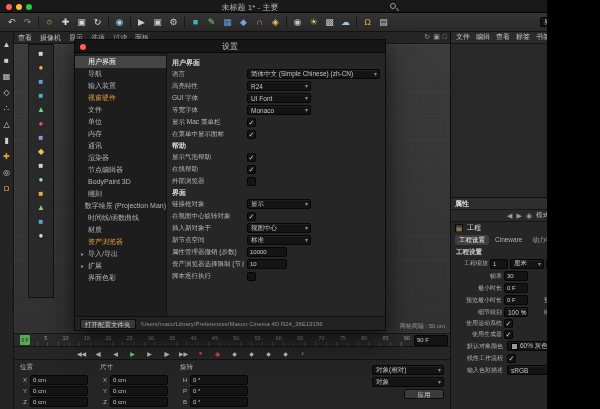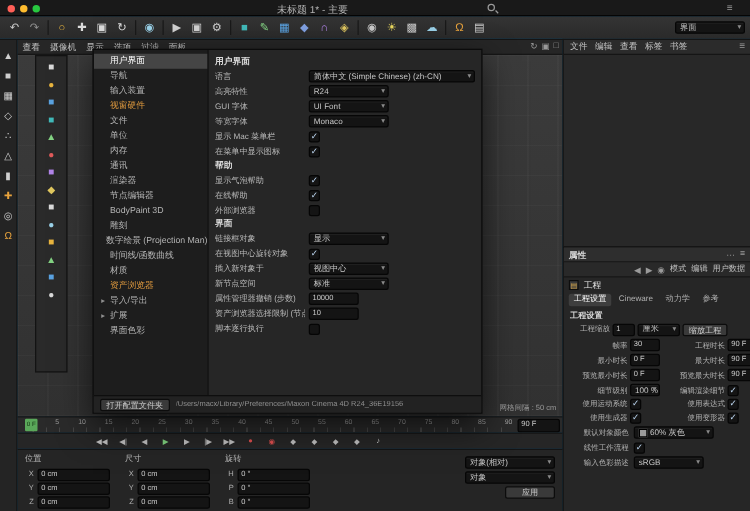--- a/index.html
+++ b/index.html
@@ -1,17 +1,17 @@
 <!DOCTYPE html>
 <html><head>
 <meta charset="utf-8">
 <style>
   *{box-sizing:border-box;margin:0;padding:0}
   body{margin:0;background:#000;font-family:"Liberation Sans","DejaVu Sans",sans-serif}
-  .app{position:relative;width:600px;height:409px;background:#0369a1;overflow:hidden;color:#c8c8c8;font-size:7px}
+  .app{position:relative;width:547px;height:409px;background:#6d28d9;overflow:hidden;color:#c8c8c8;font-size:7px}
 
   
   .titlebar{position:absolute;left:0;top:0;width:600px;height:13px;background:#191919;border-bottom:1px solid #050505;z-index:30}
   .tl{position:absolute;top:4px;width:6px;height:6px;border-radius:50%}
   .tl-close{left:6px;background:#ff5f57}
   .tl-min{left:16px;background:#febc2e}
   .tl-zoom{left:26px;background:#28c840}
   .win-title{position:absolute;left:120px;right:220px;top:2px;text-align:center;font-size:8px;color:#b4b4b4;white-space:nowrap}
   .search{position:absolute;right:204px;top:3px;width:6px;height:6px;border:1px solid #9a9a9a;border-radius:50%}
   .search::after{content:"";position:absolute;left:5px;top:5px;width:3px;height:1px;background:#9a9a9a;transform:rotate(45deg)}
@@ -443,20 +443,24 @@
           <span>对象(相对)</span>
         </span>
       <span class="sel">
           <span>对象</span>
         </span>
       <span class="btn">应用</span>
     </div>
   </div>
 
   <div class="dialog">
+    <div class="dialog-title">
+      <span class="dot-close"></span>
+      <span>设置</span>
+    </div>
     <div class="dialog-body">
       <div class="tree">
 
       <div class="tree-item selected">
             <span class="arrow"></span>
             <span>用户界面</span>
           </div>
           <div class="tree-item">
             <span class="arrow"></span>
             <span>导航</span>

